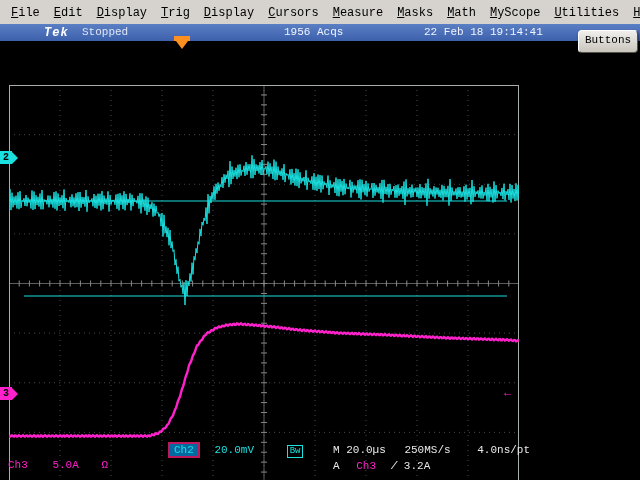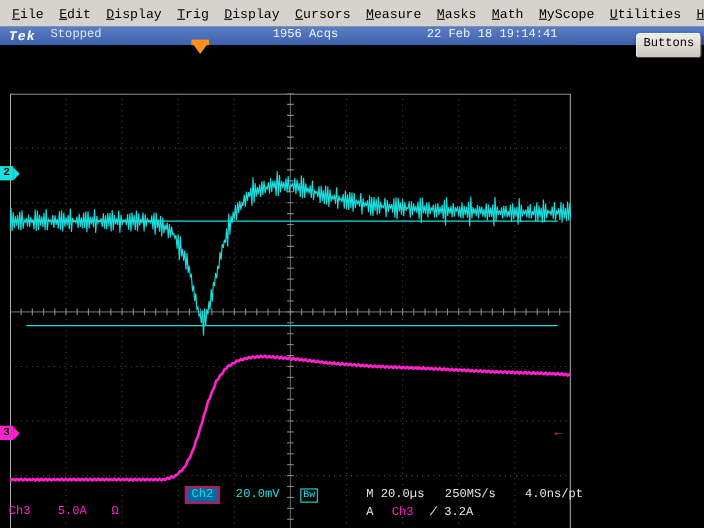--- a/index.html
+++ b/index.html
@@ -8,21 +8,21 @@
 
   
   .menubar{position:absolute;top:0;left:0;width:640px;height:24px;background:#d6d3ce;
            border-bottom:1px solid #9a968e;display:flex;align-items:center;padding-left:4px;}
   .menu-item{display:inline-block;font-size:12px;color:#000;padding:4px 7px 3px 7px;cursor:default;}
   .menu-item::first-letter{text-decoration:underline;}
 
   
   .statusbar{position:absolute;top:24px;left:0;width:640px;height:17px;
              background:linear-gradient(180deg,#5b7fc4,#3d60ac);color:#e8eefc;font-size:11px;}
-  .statusbar span{position:absolute;top:2px;white-space:nowrap;}
+  .statusbar span{position:absolute;top:2px;white-space:nowrap;margin-left:36px;}
   .tek-logo{left:8px;font-weight:bold;font-style:italic;font-size:12px;color:#fff;letter-spacing:1px;}
   .st-state{left:46px;color:#dfe6f4;}
   .st-acqs{left:248px;color:#f0f4ff;}
   .st-date{left:388px;color:#f0f4ff;}
 
   
   .display{position:absolute;top:41px;left:0;width:523px;height:439px;background:#000;}
   .sidebar{position:absolute;top:41px;left:523px;width:117px;height:439px;
            background:linear-gradient(180deg,#4a6eb6,#32529e);}
 
@@ -221,21 +221,21 @@
     <div class="ch-marker" style="top:346px;">
       <span class="ch-marker-box bg-ch3">3</span>
         <span class="tri tri-ch3"></span>
     </div>
 
     <div class="right-arrow">←</div>
 
     <div class="ro" style="left:168px;top:403px;">
       <span class="c-ch2 ch2-name">Ch2</span>
       <span class="c-ch2" style="margin-left:8px;">20.0mV</span>
-      <span class="bw-badge" style="margin-left:12px;">Bw</span>
+      <span class="bw-badge" style="margin-left:26px;">Bw</span>
     </div>
     <div class="ro c-wh" style="left:333px;top:403px;">
       <span>M 20.0µs</span>
       <span style="margin-left:12px;">250MS/s</span>
       <span style="margin-left:20px;">4.0ns/pt</span>
     </div>
     <div class="ro c-ch3" style="left:8px;top:418px;">
       <span>Ch3</span>
       <span style="margin-left:18px;text-align:center;">5.0A</span>
       <span style="margin-left:16px;">Ω</span>

